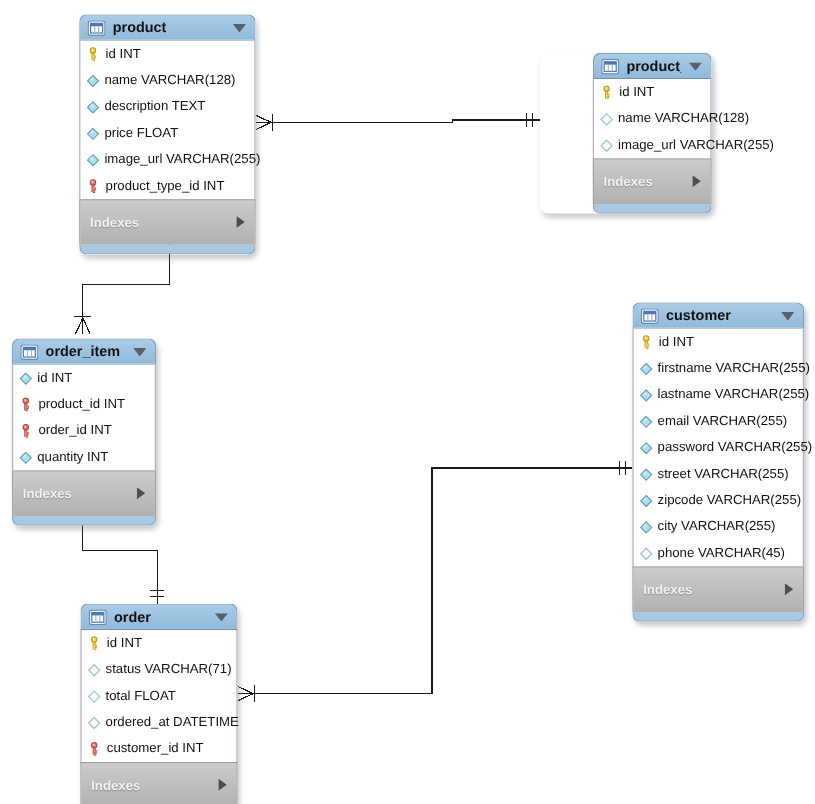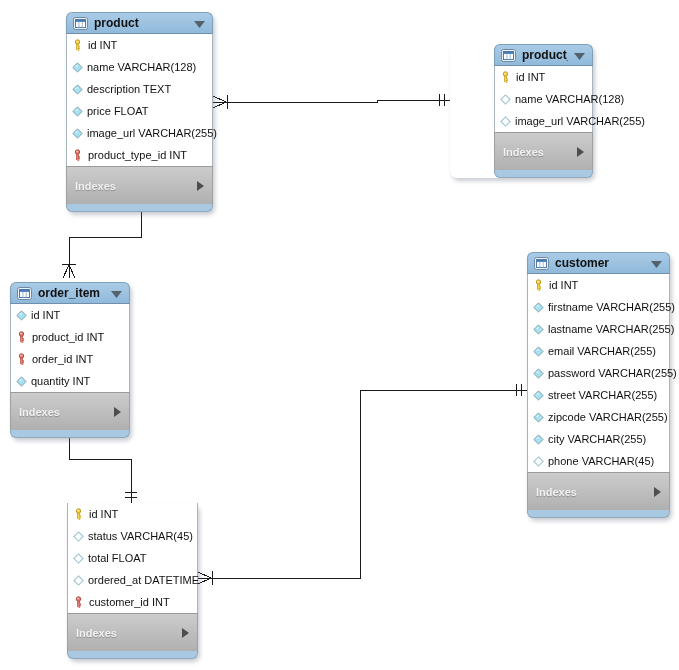--- a/index.html
+++ b/index.html
@@ -389,39 +389,56 @@
           <span class="flabel">Indexes</span>
           <span><span style="display: inline-flex;">
               <svg width="7" height="10" viewBox="0 0 7 10">
                 <path d="M0 0 L7 5 L0 10 Z" fill="#4d4d4d"></path>
               </svg>
             </span></span>
         </div>
         <div class="strip"></div>
       </div>
       <div class="tbl" style="left: 67px; top: 503px; width: 131px;">
+        <div class="hdr">
+          <span style="display: inline-flex;">
+            <svg width="15" height="13" viewBox="0 0 15 13">
+              <rect x="0.5" y="0.5" width="14" height="12" rx="2" fill="#eef3f8" stroke="#71889f"></rect>
+              <rect x="2.5" y="2.5" width="10" height="8" fill="#ffffff" stroke="#4a7ab5"></rect>
+              <rect x="2.5" y="2.5" width="10" height="2.4" fill="#4a7ab5"></rect>
+              <line x1="5.9" y1="4.9" x2="5.9" y2="10.5" stroke="#9ab8d8"></line>
+              <line x1="9.2" y1="4.9" x2="9.2" y2="10.5" stroke="#9ab8d8"></line>
+            </svg>
+          </span>
+          <span class="title">order</span>
+          <span><span style="display: inline-flex;">
+              <svg width="11" height="7" viewBox="0 0 11 7">
+                <path d="M0 0 H11 L5.5 7 Z" fill="#55626c"></path>
+              </svg>
+            </span></span>
+        </div>
         <div class="body">
           <div class="row">
             <span style="display: inline-flex;">
               <svg width="12" height="12" viewBox="0 0 12 12">
                 <path d="M5.5 4.8 V11 M5.5 8.5 H7.9 M5.5 10.5 H7.2" stroke="#c49a20" stroke-width="2.6" fill="none"></path>
                 <path d="M5.5 4.8 V11 M5.5 8.5 H7.9 M5.5 10.5 H7.2" stroke="#f5d445" stroke-width="1.2" fill="none"></path>
                 <circle cx="5.5" cy="3" r="2.2" fill="#f5d445" stroke="#c49a20" stroke-width="1"></circle>
                 <circle cx="5" cy="2.4" r="0.7" fill="#ffffff" opacity="0.85"></circle>
               </svg>
             </span>
             <span>id INT</span>
           </div>
           <div class="row">
             <span style="display: inline-flex;">
               <svg width="11" height="11" viewBox="0 0 12 12">
                 <path d="M6 1 L11 6 L6 11 L1 6 Z" fill="#ffffff" stroke="#9fc6d6" stroke-width="1.2"></path>
               </svg>
             </span>
-            <span>status VARCHAR(45)</span>
+            <span>status VARCHAR(71)</span>
           </div>
           <div class="row">
             <span style="display: inline-flex;">
               <svg width="11" height="11" viewBox="0 0 12 12">
                 <path d="M6 1 L11 6 L6 11 L1 6 Z" fill="#ffffff" stroke="#9fc6d6" stroke-width="1.2"></path>
               </svg>
             </span>
             <span>total FLOAT</span>
           </div>
           <div class="row">

